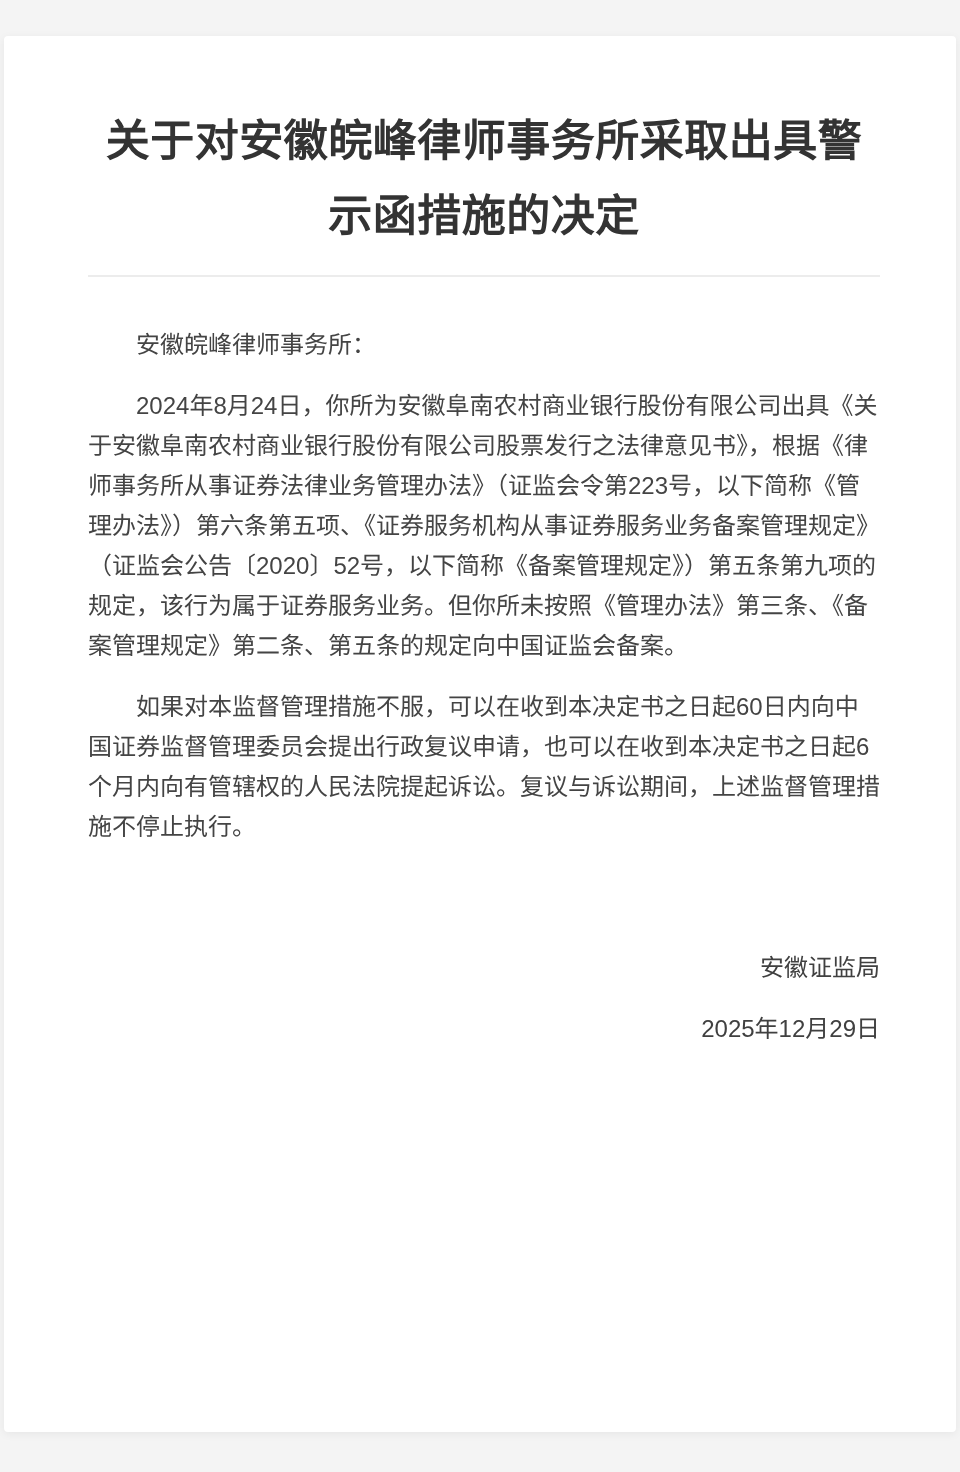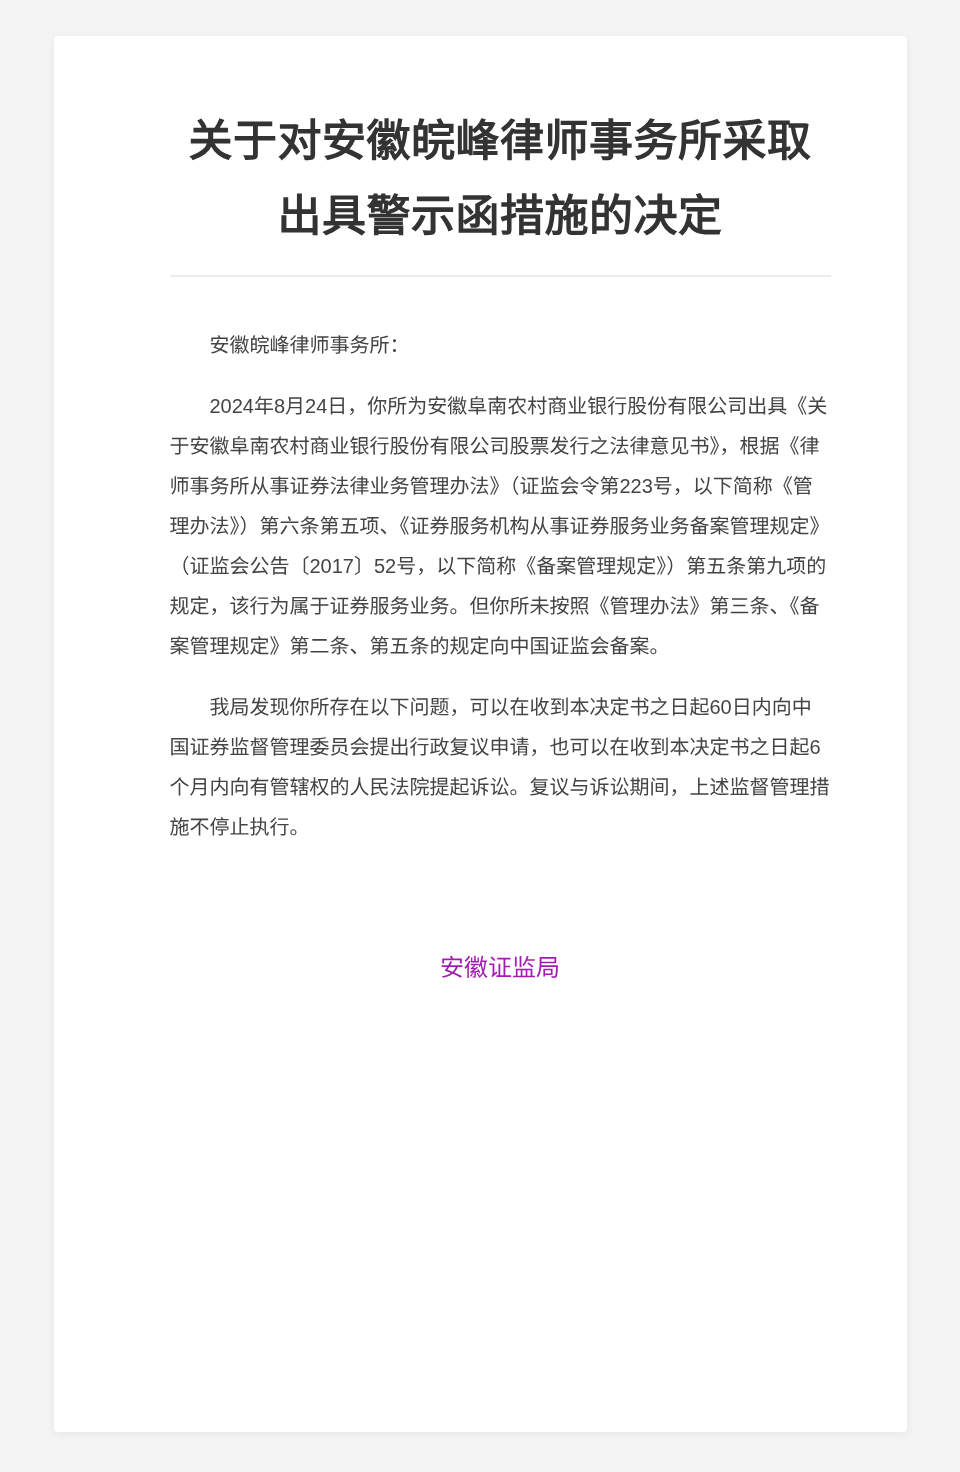--- a/index.html
+++ b/index.html
@@ -8,72 +8,73 @@
   }
   body {
     width: 960px;
     height: 1472px;
     background: #f4f4f4;
     font-family: "Liberation Sans", "DejaVu Sans", sans-serif;
     -webkit-font-smoothing: antialiased;
   }
   .page-card {
     box-sizing: border-box;
-    width: 853px;
+    width: 952px;
     min-height: 1396px;
     margin: 36px auto 0 auto;
     background: #ffffff;
     border-radius: 4px;
     box-shadow: 0 2px 10px rgba(0,0,0,0.06);
-    padding: 67px 76px 86px 116px;
+    padding: 67px 76px 86px 84px;
   }
   .doc-title {
     margin: 0 0 22px 0;
     font-size: 44px;
     line-height: 75px;
     font-weight: 700;
     text-align: center;
     color: #333333;
     letter-spacing: 0.5px;
   }
   .title-divider {
     border: none;
     border-top: 2px solid #ececec;
     margin: 0 0 48px 0;
   }
   .doc-body p {
     margin: 21px 0;
-    font-size: 20px;
+    font-size: 24px;
     line-height: 40px;
     color: #444444;
     text-indent: 2em;
     text-align: left;
   }
   .doc-footer p {
     margin: 21px 0;
     font-size: 24px;
     line-height: 40px;
-    color: #a21caf;
-    text-align: center;
+    color: #404040;
+    text-align: right;
     text-indent: 0;
   }
   .doc-footer .signature {
     margin-top: 101px;
   }
 </style>
 </head>
 <body>
 
 <article class="page-card">
   <h1 class="doc-title">关于对安徽皖峰律师事务所采取出具警示函措施的决定</h1>
 
   <hr class="title-divider">
 
   <section class="doc-body">
     <p>安徽皖峰律师事务所：</p>
-    <p>2024年8月24日，你所为安徽阜南农村商业银行股份有限公司出具《关于安徽阜南农村商业银行股份有限公司股票发行之法律意见书》，根据《律师事务所从事证券法律业务管理办法》（证监会令第223号，以下简称《管理办法》）第六条第五项、《证券服务机构从事证券服务业务备案管理规定》（证监会公告〔2017〕52号，以下简称《备案管理规定》）第五条第九项的规定，该行为属于证券服务业务。但你所未按照《管理办法》第三条、《备案管理规定》第二条、第五条的规定向中国证监会备案。</p>
-    <p>我局发现你所存在以下问题，可以在收到本决定书之日起60日内向中国证券监督管理委员会提出行政复议申请，也可以在收到本决定书之日起6个月内向有管辖权的人民法院提起诉讼。复议与诉讼期间，上述监督管理措施不停止执行。</p>
+    <p>2024年8月24日，你所为安徽阜南农村商业银行股份有限公司出具《关于安徽阜南农村商业银行股份有限公司股票发行之法律意见书》，根据《律师事务所从事证券法律业务管理办法》（证监会令第223号，以下简称《管理办法》）第六条第五项、《证券服务机构从事证券服务业务备案管理规定》（证监会公告〔2020〕52号，以下简称《备案管理规定》）第五条第九项的规定，该行为属于证券服务业务。但你所未按照《管理办法》第三条、《备案管理规定》第二条、第五条的规定向中国证监会备案。</p>
+    <p>如果对本监督管理措施不服，可以在收到本决定书之日起60日内向中国证券监督管理委员会提出行政复议申请，也可以在收到本决定书之日起6个月内向有管辖权的人民法院提起诉讼。复议与诉讼期间，上述监督管理措施不停止执行。</p>
   </section>
 
   <footer class="doc-footer">
     <p class="signature">安徽证监局</p>
+    <p class="date">2025年12月29日</p>
   </footer>
 </article>
 
 </body></html>

